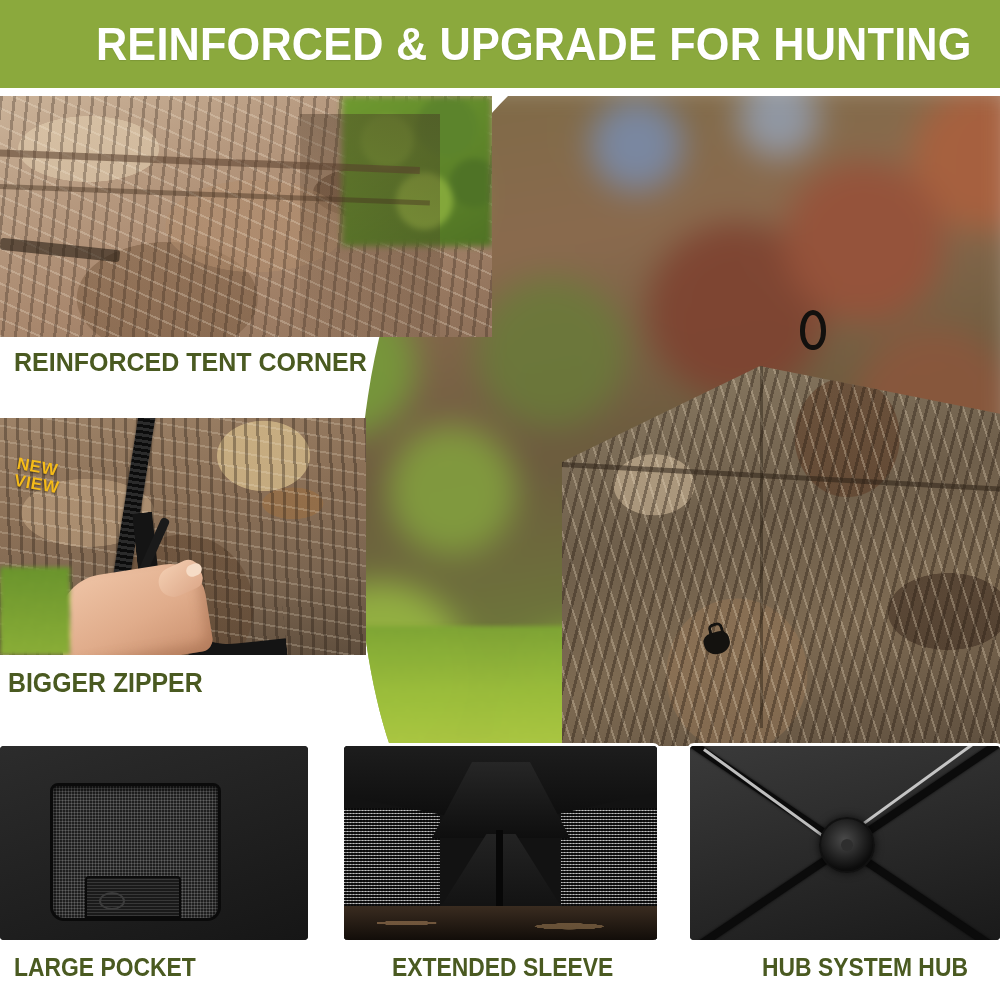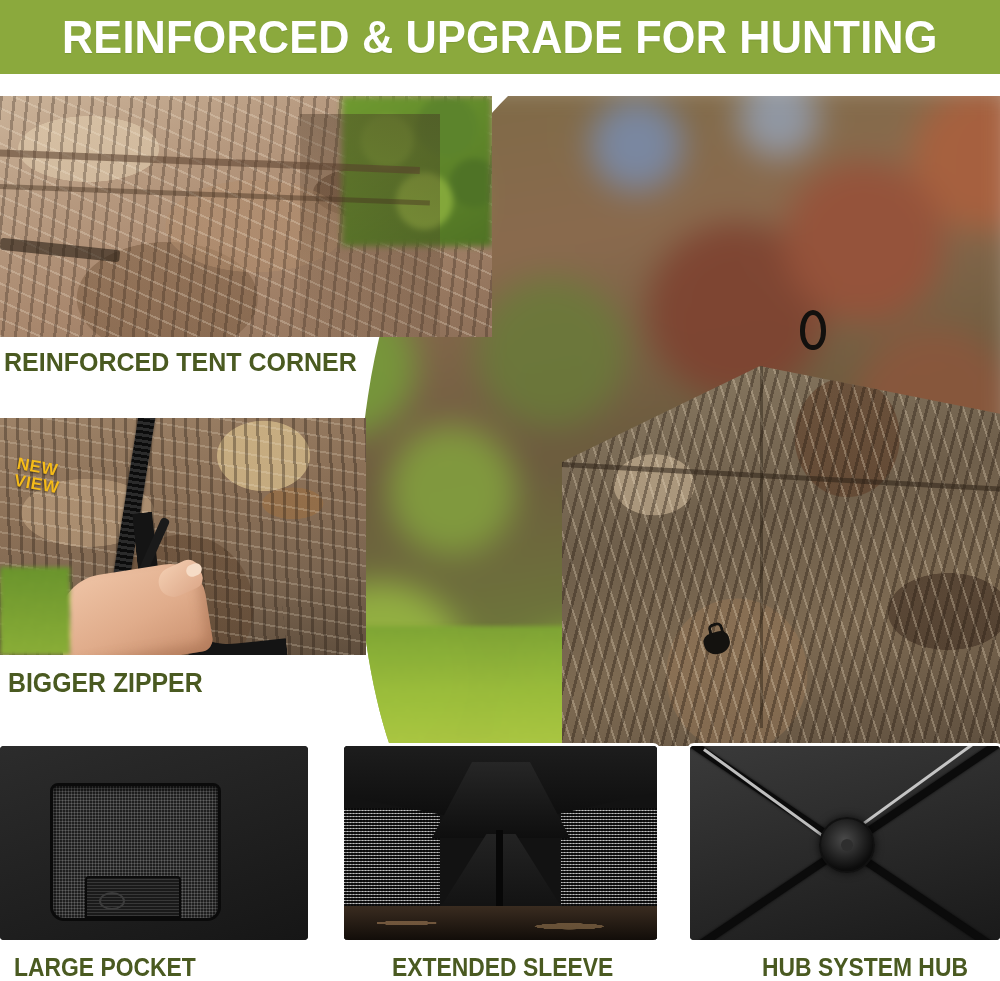--- a/index.html
+++ b/index.html
@@ -1,22 +1,22 @@
 <!DOCTYPE html>
 <html><head>
 <meta charset="utf-8">
 <title>Reinforced &amp; Upgrade For Hunting</title>
 <style>
   html,body{margin:0;padding:0;background:#ffffff;}
   body{width:1000px;height:981px;position:relative;overflow:hidden;
        font-family:"Liberation Sans","DejaVu Sans",sans-serif;}
 
   
-  .banner{position:absolute;left:0;top:0;width:1000px;height:74px;
-          background:#8ba93d;display:flex;align-items:center;justify-content:center;}
+  .banner{position:absolute;left:0;top:0;width:1000px;height:88px;
+          background:#8ba93d;display:flex;align-items:center;justify-content:flex-end;}
   .banner-title{color:#ffffff;font-weight:bold;font-size:46px;letter-spacing:.2px;
                 transform:scaleX(.94);transform-origin:center;white-space:nowrap;
                 text-shadow:0 1px 1px rgba(0,0,0,.10);}
 
   
   .tile{position:absolute;overflow:hidden;background:#6b5a4a;}
 
   
   .hero{position:absolute;left:330px;top:96px;width:670px;height:650px;overflow:hidden;}
   .hero-inner{position:absolute;inset:0;overflow:hidden;
@@ -200,21 +200,21 @@
   .hub-hi.h1{transform:rotate(-36deg) translateY(-6px);}
   .hub-hi.h2{transform:rotate(216deg) translateY(-6px);}
   .hub-center{position:absolute;left:50%;top:50%;width:52px;height:52px;margin:-26px 0 0 -26px;
     border-radius:50%;background:radial-gradient(circle at 45% 40%,#4a4a4a,#0c0c0c 70%);
     border:2px solid #111;box-shadow:0 0 8px rgba(0,0,0,.7);}
   .hub-center:after{content:"";position:absolute;left:50%;top:50%;width:12px;height:12px;
     margin:-6px 0 0 -6px;border-radius:50%;background:#2e2e2e;}
 
   
   .label{position:absolute;color:#4a5a21;font-weight:bold;white-space:nowrap;}
-  .lbl-corner{left:4px;top:348px;font-size:25px;}
+  .lbl-corner{left:14px;top:348px;font-size:25px;}
   .lbl-zipper{left:8px;top:668px;font-size:27px;transform:scaleX(.92);transform-origin:left center;}
   .lbl-pocket{left:14px;top:952px;font-size:26px;transform:scaleX(.88);transform-origin:left center;}
   .lbl-sleeve{left:392px;top:952px;font-size:26px;transform:scaleX(.88);transform-origin:left center;}
   .lbl-hub{left:762px;top:952px;font-size:26px;transform:scaleX(.88);transform-origin:left center;}
 </style>
 </head>
 <body>
 
 <div class="banner">
   <div class="banner-title">REINFORCED &amp; UPGRADE FOR HUNTING</div>

